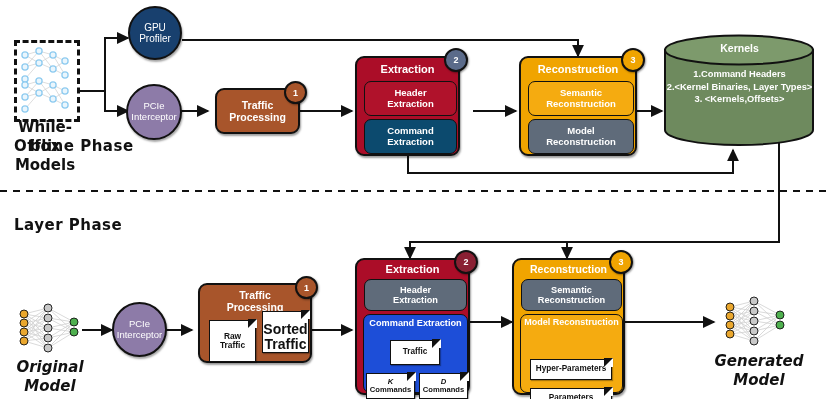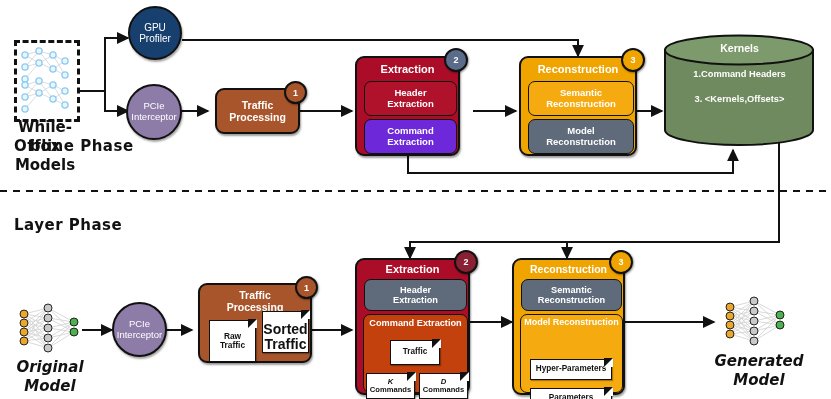--- a/index.html
+++ b/index.html
@@ -169,21 +169,21 @@
   </div>
 
   <div class="node rbox" style="left:355px;top:56px;width:105px;height:100px;background:#ab0d28;">
     <div class="boxtitle" style="top:5px;font-size:11px;">Extraction</div>
     <div class="inner" style="position:absolute;left:7px;top:23px;width:91px;height:33px;background:#b0122b;font-size:9.5px;">
       <div>
         <span>Header</span><br>
         <span>Extraction</span>
       </div>
     </div>
-    <div class="inner" style="position:absolute;left:7px;top:61px;width:91px;height:33px;background:#6d28d9;font-size:9.5px;">
+    <div class="inner" style="position:absolute;left:7px;top:61px;width:91px;height:33px;background:#0c4a6e;font-size:9.5px;">
       <div>
         <span>Command</span><br>
         <span>Extraction</span>
       </div>
     </div>
     <div class="badge" style="right:-10px;top:-10px;width:20px;height:20px;background:#5b6b8a;">2</div>
   </div>
 
   <div class="node rbox" style="left:519px;top:56px;width:118px;height:100px;background:#f0a400;">
     <div class="boxtitle" style="top:5px;font-size:11px;">Reconstruction</div>
@@ -205,21 +205,21 @@
   <div class="node" style="left:662px;top:34px;width:155px;height:112px;">
     <svg width="155" height="112" viewBox="0 0 155 112" style="position:absolute;left:0;top:0;">
       <path d="M3,16 L3,96 A74,15 0 0 0 151,96 L151,16 Z" fill="#6e8a5e" stroke="#111" stroke-width="2"></path>
       <ellipse cx="77" cy="16" rx="74" ry="14.5" fill="#7d9a6c" stroke="#111" stroke-width="2"></ellipse>
     </svg>
     <div style="position:absolute;left:0;right:0;top:8px;text-align:center;color:#fff;
                 font-weight:bold;font-size:10.5px;">Kernels</div>
     <div style="position:absolute;left:0;right:0;top:34px;text-align:center;color:#fff;
                 font-weight:bold;font-size:9.3px;line-height:1.35;">
       <span>1.Command Headers</span><br>
-      <br>
+      <span>2.&lt;Kernel Binaries, Layer Types&gt;</span><br>
       <span>3. &lt;Kernels,Offsets&gt;</span>
     </div>
   </div>
 
   <div class="phase-label" style="left:14px;top:216px;">Layer  Phase</div>
 
   <div class="node" style="left:16px;top:300px;width:68px;height:58px;">
     <svg width="68" height="58" viewBox="0 0 68 58" style="display:block">
       <g stroke="#d0d0d0" stroke-width=".8" fill="none">
         <path d="M8,14 L32,8 M8,14 L32,18 M8,14 L32,28 M8,14 L32,38 M8,14 L32,48
@@ -278,21 +278,21 @@
 
   <div class="node rbox" style="left:355px;top:258px;width:115px;height:137px;background:#ab0d28;">
     <div class="boxtitle" style="top:3px;font-size:11px;">Extraction</div>
     <div class="inner" style="position:absolute;left:7px;top:19px;width:101px;height:30px;background:#5f6b7a;font-size:9.2px;">
       <div>
         <span>Header</span><br>
         <span>Extraction</span>
       </div>
     </div>
     <div style="position:absolute;left:6px;top:54px;width:103px;height:77px;
-                border:1.6px solid #111;border-radius:7px;background:#c2410c;">
+                border:1.6px solid #111;border-radius:7px;background:#1d4ed8;">
       <div style="position:absolute;left:0;right:0;top:3px;text-align:center;color:#fff;
                   font-weight:bold;font-size:9.2px;">Command Extraction</div>
     </div>
     <div class="doc" style="left:33px;top:80px;width:48px;height:23px;font-size:8.2px;">Traffic</div>
     <div class="doc" style="left:9px;top:113px;width:47px;height:24px;font-size:7.6px;">
       <div>
         <i>K</i><br>
         <span>Commands</span>
       </div>
     </div>

